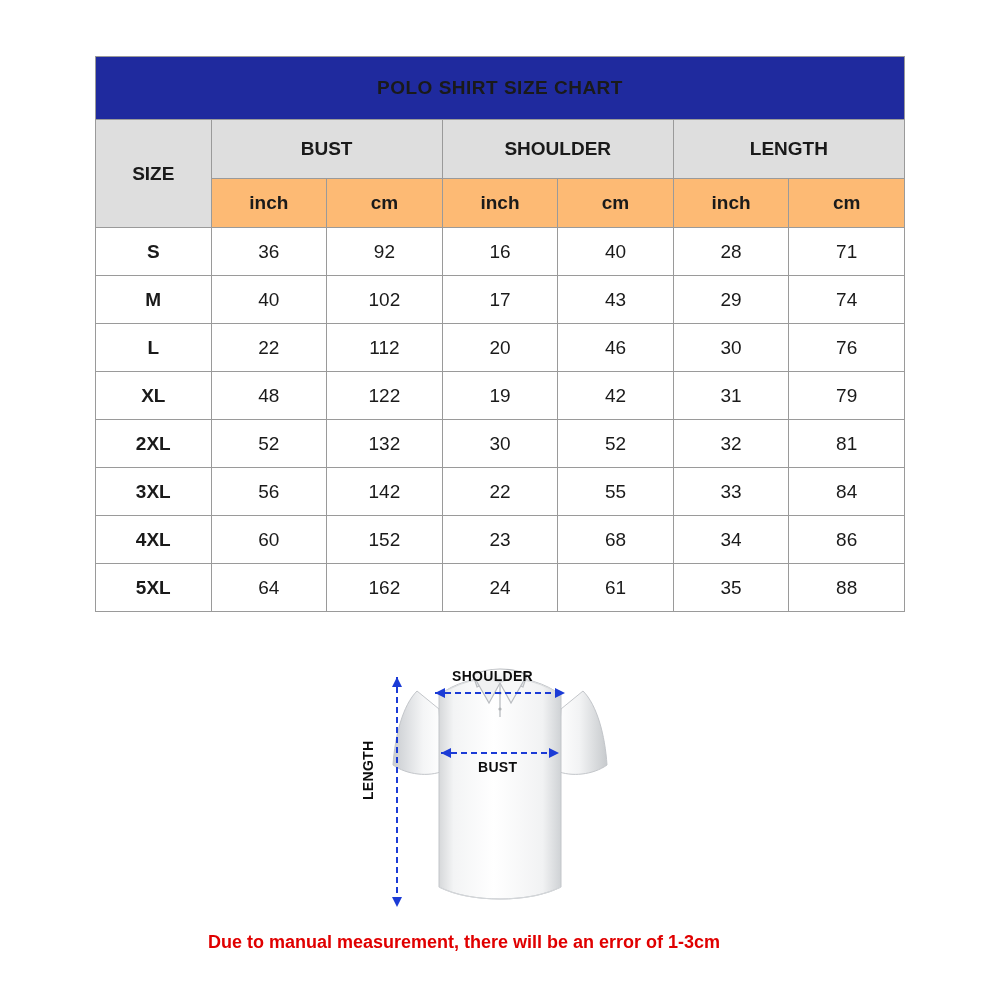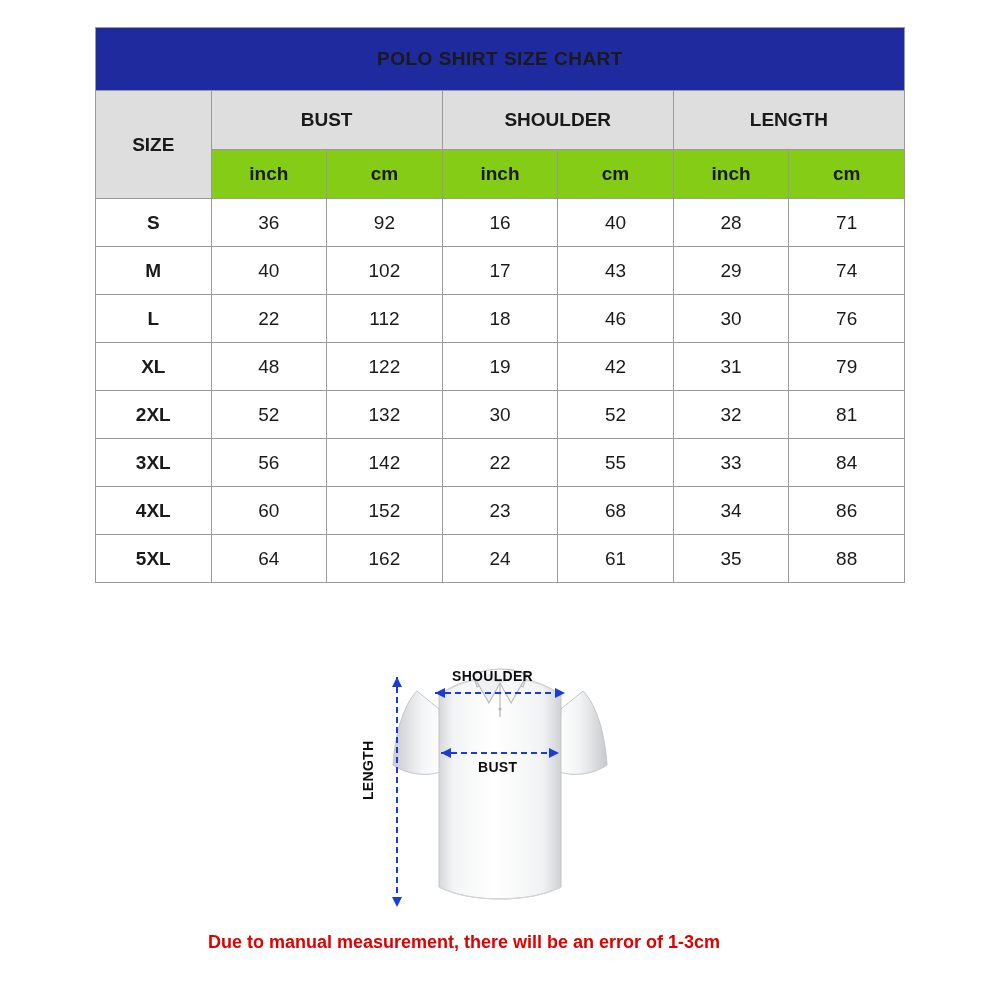--- a/index.html
+++ b/index.html
@@ -13,21 +13,21 @@
     font-family: "Liberation Sans", sans-serif;
     color: #1a1a1a;
     position: relative;
     overflow: hidden;
   }
 
   
   .chart-wrap {
     position: absolute;
     left: 95px;
-    top: 27px;
+    top: 56px;
     width: 810px;
   }
   table.size-chart {
     border-collapse: collapse;
     width: 810px;
     table-layout: fixed;
   }
   table.size-chart td, table.size-chart th {
     border: 1px solid #9a9a9a;
     text-align: center;
@@ -45,21 +45,21 @@
     height: 62px;
     border: 1px solid #1f2a9e;
   }
   .head-row td {
     background: #dedede;
     font-weight: bold;
     font-size: 20px;
     height: 58px;
   }
   .unit-row td {
-    background: #84cc16;
+    background: #fdba74;
     font-weight: bold;
     font-size: 19px;
     height: 48px;
   }
   .data-row td {
     height: 47px;
     font-size: 20px;
   }
   .data-row td.size-cell {
     font-weight: bold;
@@ -154,21 +154,21 @@
       <td>102</td>
       <td>17</td>
       <td>43</td>
       <td>29</td>
       <td>74</td>
     </tr>
     <tr class="data-row">
       <td class="size-cell">L</td>
       <td>22</td>
       <td>112</td>
-      <td>18</td>
+      <td>20</td>
       <td>46</td>
       <td>30</td>
       <td>76</td>
     </tr>
     <tr class="data-row">
       <td class="size-cell">XL</td>
       <td>48</td>
       <td>122</td>
       <td>19</td>
       <td>42</td>

